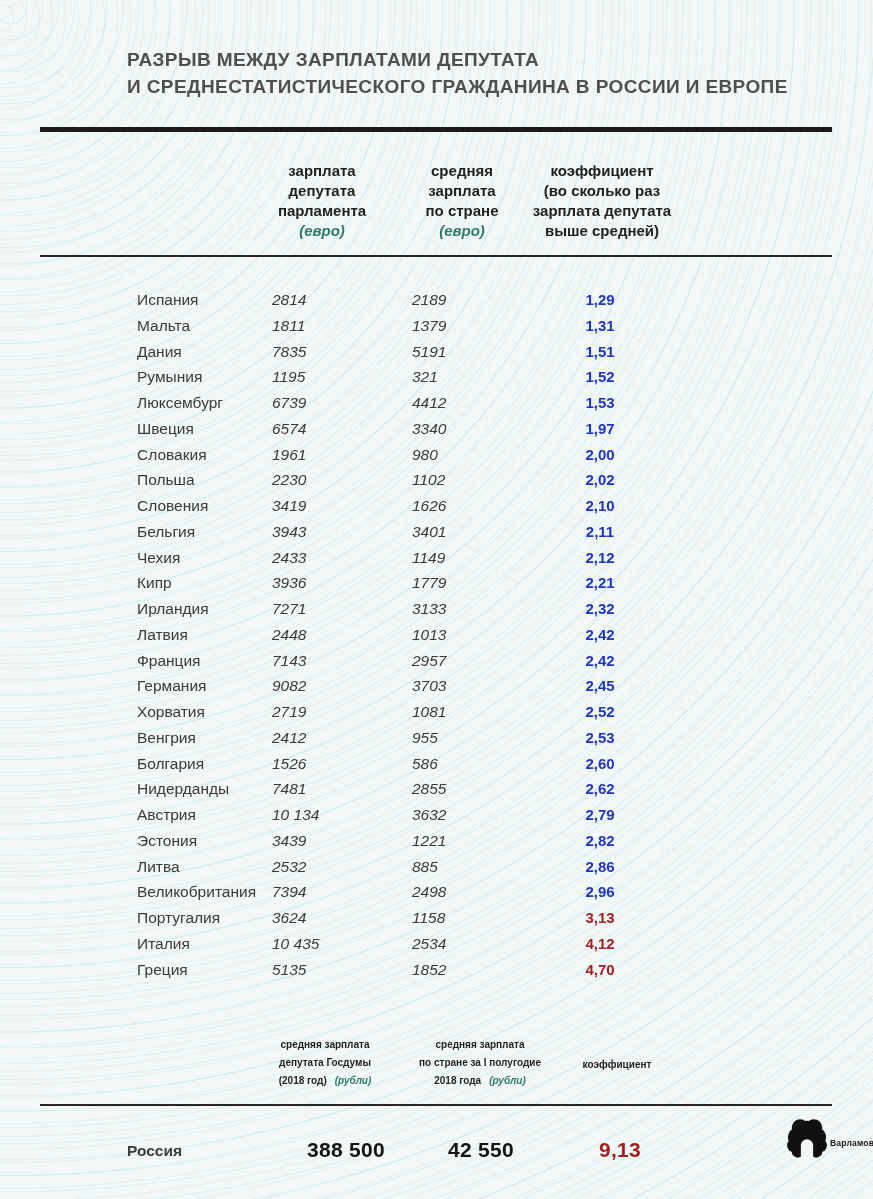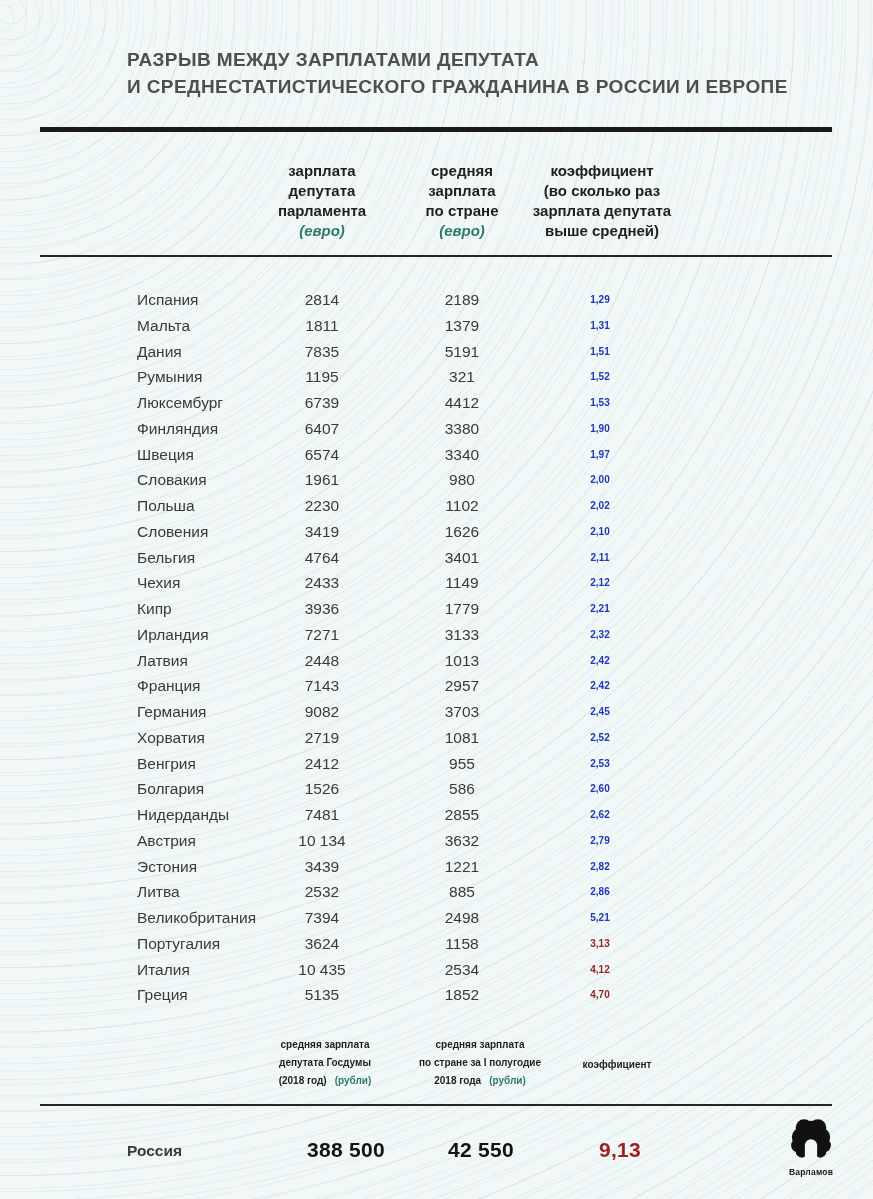--- a/index.html
+++ b/index.html
@@ -26,31 +26,31 @@
 
   .hcell{
     position:absolute;top:161px;
     text-align:center;
     font-size:15px;font-weight:bold;color:#1f1f1f;line-height:20px;
   }
   .hcell-deputy{left:242px;width:160px;}
   .hcell-average{left:382px;width:160px;}
   .hcell-coef{left:512px;width:180px;}
   .unit{font-weight:bold;font-style:italic;color:#2e7a6a;}
-  .unit-inline{font-weight:bold;color:#2e7a6a;margin-left:8px;}
+  .unit-inline{font-weight:bold;font-style:italic;color:#2e7a6a;margin-left:8px;}
 
   .table-body{position:absolute;left:127px;top:287px;width:560px;}
   .row{position:relative;height:25.75px;}
   .cell{position:absolute;top:0;height:25.75px;line-height:25.75px;
         font-size:15.5px;color:#3a3a3a;white-space:nowrap;}
   .cell.country{left:10px;}
-  .cell.num{text-align:center;width:100px;}
+  .cell.num{width:100px;font-style:italic;}
   .cell.deputy{left:145px;}
   .cell.avg{left:285px;}
-  .cell.coef{left:423px;width:100px;text-align:center;font-weight:bold;font-size:10px;}
+  .cell.coef{left:423px;width:100px;text-align:center;font-weight:bold;font-size:15px;}
   .coef-blue{color:#1f35bd;}
   .coef-red{color:#9e2020;}
 
   .bcell{
     position:absolute;text-align:center;
     font-size:10px;font-weight:bold;color:#1f1f1f;line-height:18px;
   }
   .bcell-deputy{left:240px;width:170px;top:1036px;}
   .bcell-average{left:372px;width:216px;top:1036px;}
   .bcell-coef{left:552px;width:130px;top:1056px;}
@@ -62,21 +62,21 @@
   .ru-num{
     position:absolute;top:1138px;width:120px;text-align:center;
     font-size:21px;font-weight:bold;color:#131313;letter-spacing:0.3px;
   }
   .ru-deputy{left:286px;}
   .ru-avg{left:421px;}
   .ru-coef{left:560px;color:#9e2020;}
 
   .logo{
     position:absolute;left:784px;top:1118px;width:54px;
-    display:flex;flex-direction:column;align-items:center;
+    display:flex;align-items:center;
   }
   .logo-label{
     font-size:8.5px;font-weight:bold;color:#1a1a1a;margin-top:1px;letter-spacing:0.2px;
   }
 </style>
 </head>
 <body>
 
 <div class="page">
 
@@ -139,26 +139,20 @@
       <span class="cell coef coef-blue">1,52</span>
     </div>
 
     <div class="row">
       <span class="cell country">Люксембург</span>
       <span class="cell num deputy">6739</span>
       <span class="cell num avg">4412</span>
       <span class="cell coef coef-blue">1,53</span>
     </div>
 
-    <div class="row">
-      <span class="cell country">Финляндия</span>
-      <span class="cell num deputy">6407</span>
-      <span class="cell num avg">3380</span>
-      <span class="cell coef coef-blue">1,90</span>
-    </div>
 
     <div class="row">
       <span class="cell country">Швеция</span>
       <span class="cell num deputy">6574</span>
       <span class="cell num avg">3340</span>
       <span class="cell coef coef-blue">1,97</span>
     </div>
 
     <div class="row">
       <span class="cell country">Словакия</span>
@@ -176,21 +170,21 @@
 
     <div class="row">
       <span class="cell country">Словения</span>
       <span class="cell num deputy">3419</span>
       <span class="cell num avg">1626</span>
       <span class="cell coef coef-blue">2,10</span>
     </div>
 
     <div class="row">
       <span class="cell country">Бельгия</span>
-      <span class="cell num deputy">4764</span>
+      <span class="cell num deputy">3943</span>
       <span class="cell num avg">3401</span>
       <span class="cell coef coef-blue">2,11</span>
     </div>
 
     <div class="row">
       <span class="cell country">Чехия</span>
       <span class="cell num deputy">2433</span>
       <span class="cell num avg">1149</span>
       <span class="cell coef coef-blue">2,12</span>
     </div>
@@ -276,21 +270,21 @@
       <span class="cell country">Литва</span>
       <span class="cell num deputy">2532</span>
       <span class="cell num avg">885</span>
       <span class="cell coef coef-blue">2,86</span>
     </div>
 
     <div class="row">
       <span class="cell country">Великобритания</span>
       <span class="cell num deputy">7394</span>
       <span class="cell num avg">2498</span>
-      <span class="cell coef coef-blue">5,21</span>
+      <span class="cell coef coef-blue">2,96</span>
     </div>
 
     <div class="row">
       <span class="cell country">Португалия</span>
       <span class="cell num deputy">3624</span>
       <span class="cell num avg">1158</span>
       <span class="cell coef coef-red">3,13</span>
     </div>
 
     <div class="row">

